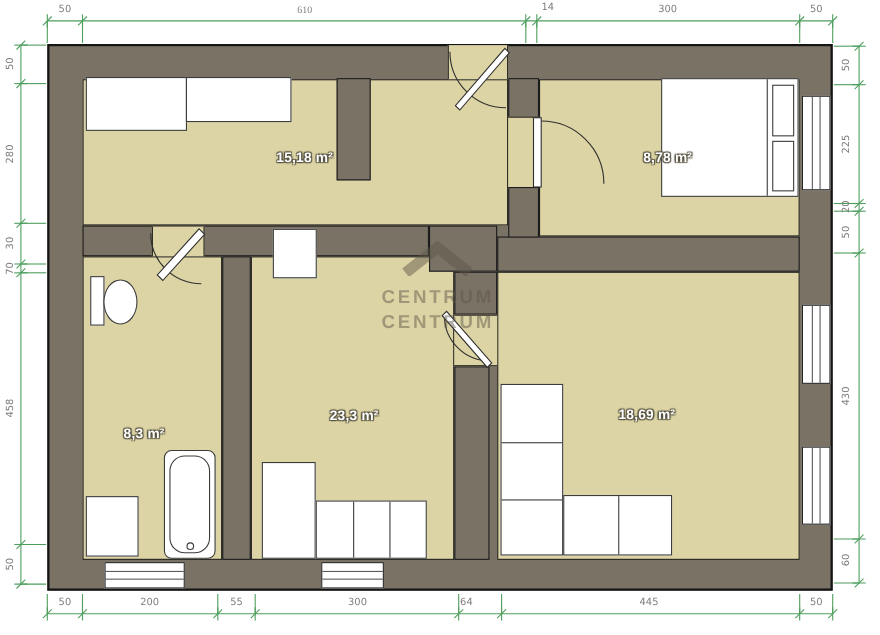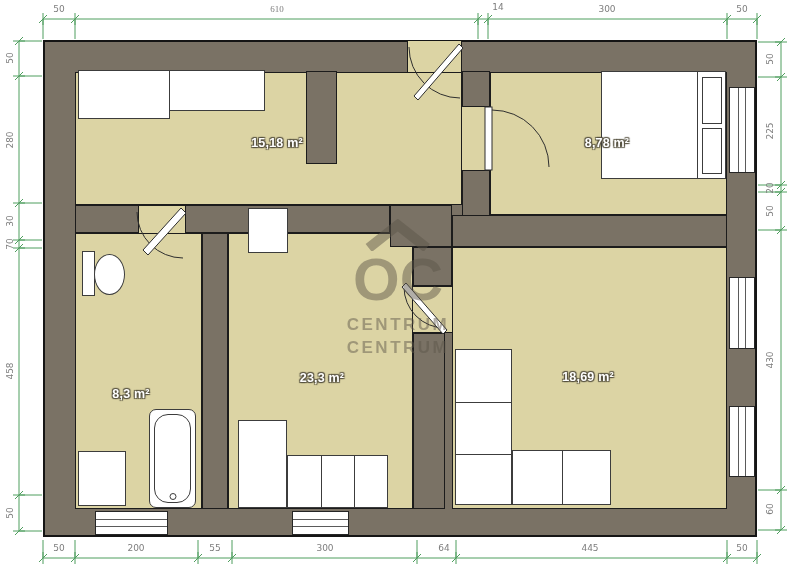--- a/index.html
+++ b/index.html
@@ -216,21 +216,21 @@
   <span class="dim-label" style="left:59px;top:9px;">50</span>
   <span class="dim-label" style="left:277px;top:9px;font-family:Liberation Serif, serif;">610</span>
   <span class="dim-label" style="left:498px;top:7px;">14</span>
   <span class="dim-label" style="left:607px;top:9px;">300</span>
   <span class="dim-label" style="left:742px;top:9px;">50</span>
 
   <span class="dim-label" style="left:59px;top:548px;">50</span>
   <span class="dim-label" style="left:136px;top:548px;">200</span>
   <span class="dim-label" style="left:215px;top:548px;">55</span>
   <span class="dim-label" style="left:325px;top:548px;">300</span>
-  <span class="dim-label" style="left:444px;top:548px;">64</span>
+  <span class="dim-label" style="left:424px;top:548px;">64</span>
   <span class="dim-label" style="left:590px;top:548px;">445</span>
   <span class="dim-label" style="left:742px;top:548px;">50</span>
 
   <span class="dim-label v" style="left:10px;top:58px;">50</span>
   <span class="dim-label v" style="left:10px;top:140px;">280</span>
   <span class="dim-label v" style="left:10px;top:221px;">30</span>
   <span class="dim-label v" style="left:10px;top:244px;">70</span>
   <span class="dim-label v" style="left:10px;top:371px;">458</span>
   <span class="dim-label v" style="left:10px;top:513px;">50</span>
 
@@ -244,18 +244,17 @@
   <span class="room-label" style="left:277px;top:143px;">15,18 m²</span>
   <span class="room-label" style="left:607px;top:143px;">8,78 m²</span>
   <span class="room-label" style="left:131px;top:379px;margin-top:15px;">8,3 m²</span>
   <span class="room-label" style="left:322px;top:378px;">23,3 m²</span>
   <span class="room-label" style="left:588px;top:377px;">18,69 m²</span>
 
   <div class="wm">
     <svg width="70" height="32">
       <path d="M6,29 L35,6 L64,29" fill="none" stroke="rgba(92,85,73,0.48)" stroke-width="10"></path>
     </svg>
-    <div class="oc">OC</div>
     <div class="sub">CENTRUM</div>
     <div class="sub">CENTRUM</div>
   </div>
 
 </div>
 
 </body></html>

